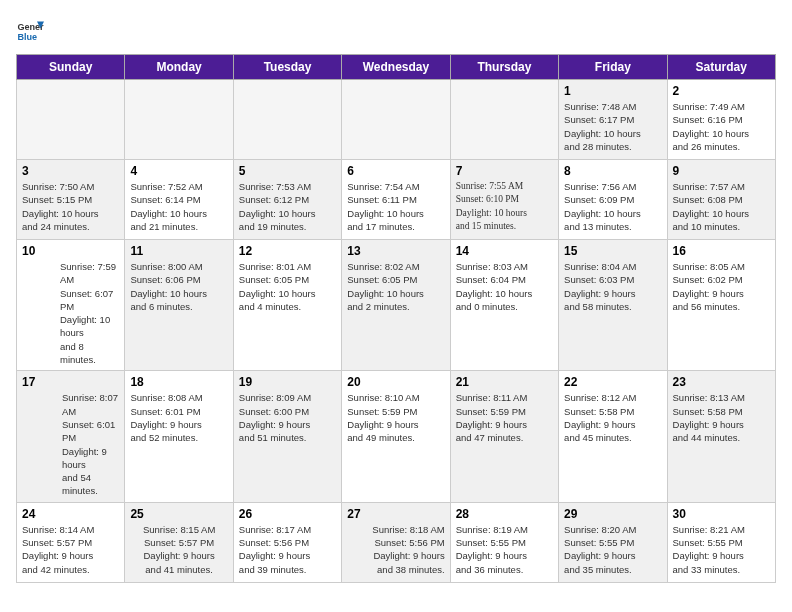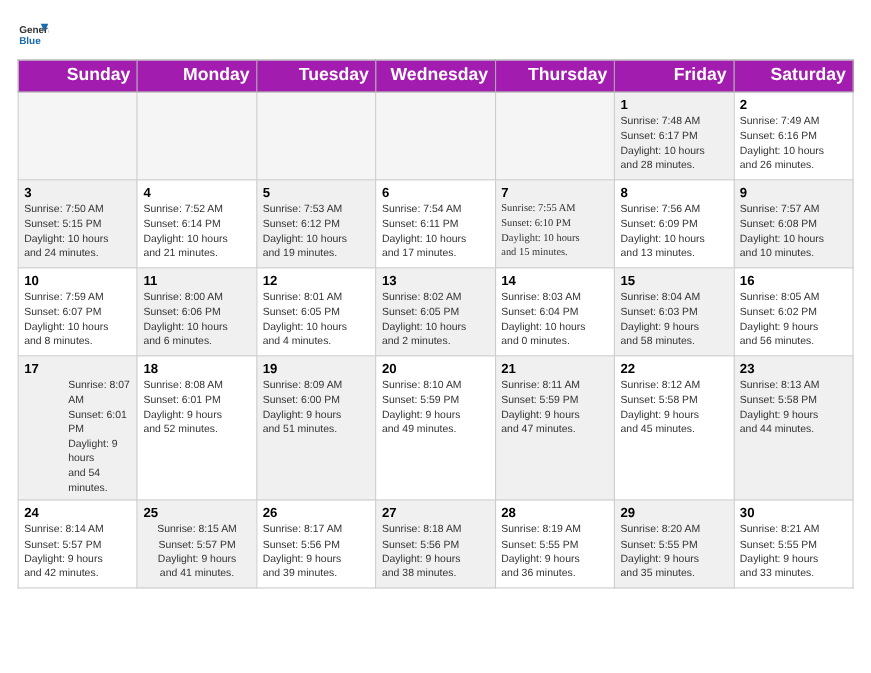--- a/index.html
+++ b/index.html
@@ -36,25 +36,25 @@
     .subtitle {
       font-size: 14px;
       color: #555;
     }
     table {
       width: 100%;
       border-collapse: collapse;
       font-size: 10.5px;
     }
     th {
-      background-color: #a21caf;
+      background-color: #4c1d95;
       color: #fff;
-      text-align: right;
+      text-align: center;
       padding: 5px 6px;
-      font-size: 16px;
+      font-size: 12px;
       font-weight: bold;
       border: 1px solid #aaa;
     }
     td {
       border: 1px solid #ccc;
       vertical-align: top;
       padding: 4px 5px;
       width: calc(100% / 7);
       height: 80px;
       background: #fff;
@@ -174,21 +174,21 @@
           <div class="day-num">9</div>
           <div class="day-info" style="white-space: pre-line;">Sunrise: 7:57 AM
 Sunset: 6:08 PM
 Daylight: 10 hours
 and 10 minutes.</div>
         </td>
       </tr>
       <tr>
         <td>
           <div class="day-num">10</div>
-          <div class="day-info" style="white-space: pre-line;">Sunrise: 7:59 AM
+          <div class="day-info" style="white-space: pre-line; margin-left: 38px;">Sunrise: 7:59 AM
 Sunset: 6:07 PM
 Daylight: 10 hours
 and 8 minutes.</div>
         </td>
         <td class="shaded">
           <div class="day-num">11</div>
           <div class="day-info" style="white-space: pre-line;">Sunrise: 8:00 AM
 Sunset: 6:06 PM
 Daylight: 10 hours
 and 6 minutes.</div>
@@ -297,21 +297,21 @@
         </td>
         <td>
           <div class="day-num">26</div>
           <div class="day-info" style="white-space: pre-line;">Sunrise: 8:17 AM
 Sunset: 5:56 PM
 Daylight: 9 hours
 and 39 minutes.</div>
         </td>
         <td class="shaded">
           <div class="day-num">27</div>
-          <div class="day-info" style="white-space: pre-line;">Sunrise: 8:18 AM
+          <div class="day-info" style="white-space: pre-line; text-align: right;">Sunrise: 8:18 AM
 Sunset: 5:56 PM
 Daylight: 9 hours
 and 38 minutes.</div>
         </td>
         <td>
           <div class="day-num">28</div>
           <div class="day-info" style="white-space: pre-line;">Sunrise: 8:19 AM
 Sunset: 5:55 PM
 Daylight: 9 hours
 and 36 minutes.</div>

